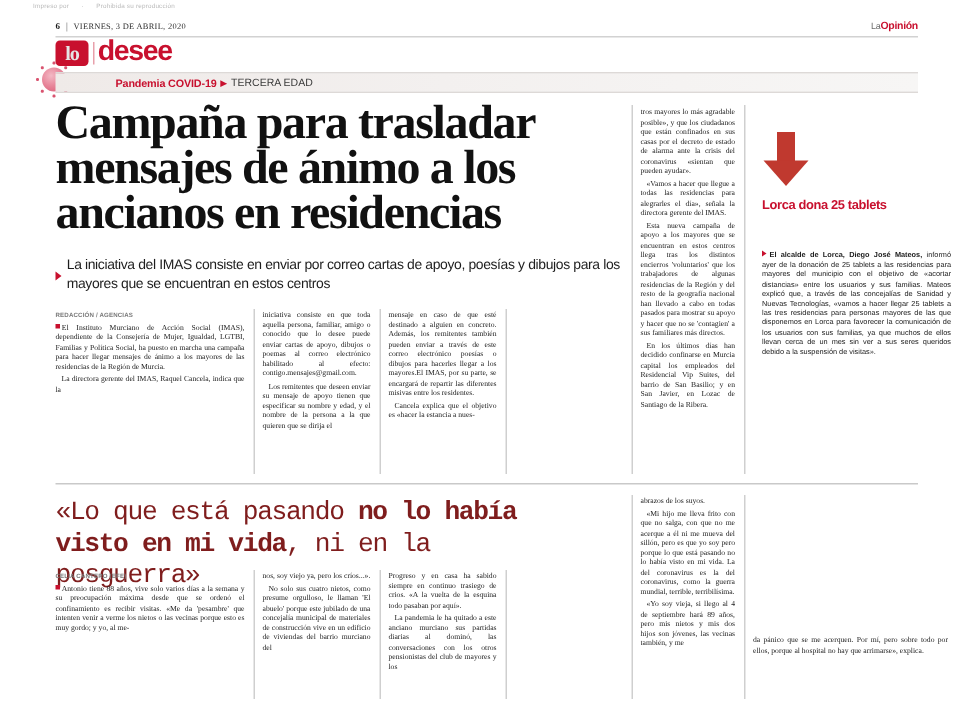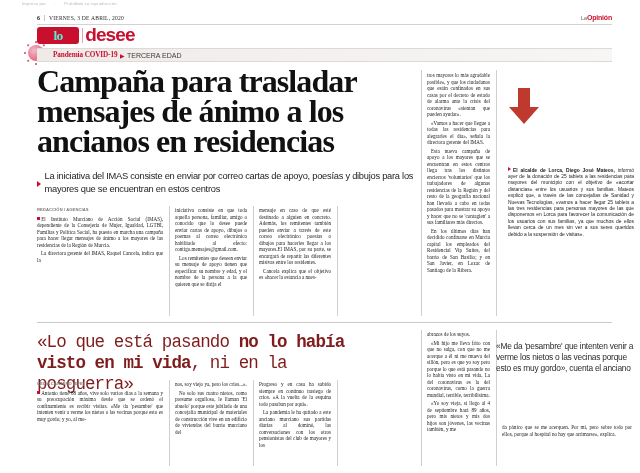--- a/index.html
+++ b/index.html
@@ -48,22 +48,22 @@
     position: absolute; top: 23.5px; left: 37px; right: 28px;
     height: .7px; background: #d2d2d2;
   }
 
   
   .logo-wrap {
     position: absolute; top: 26px; left: 37px;
     display: flex; align-items: center;
   }
   .logo-badge {
-    width: 42px; height: 17px; border-radius: 3px;
-    background: #c8102e; color: #5eead4;
+    width: 22px; height: 17px; border-radius: 3px;
+    background: #c8102e; color: #e5e5e5;
     font-family: "Liberation Serif", serif;
     font-weight: bold; font-size: 13.5px; line-height: 17px;
     text-align: center; letter-spacing: -.8px;
   }
   .logo-pipe { width: 1.2px; height: 15px; background: #e8a0ab; margin: 0 2.5px; }
   .logo-word {
     font-family: "Liberation Sans", sans-serif;
     font-weight: bold; font-size: 19px; color: #c8102e;
     letter-spacing: -.9px; line-height: 18px;
   }
@@ -84,22 +84,22 @@
     position: absolute; left: 4px; top: 4px; width: 16px; height: 16px;
     border-radius: 50%;
     background: radial-gradient(circle at 38% 34%, #f3b9c5 0%, #e8889c 45%, #d9536f 100%);
   }
   .virus i {
     position: absolute; left: 11.2px; top: 11.2px;
     width: 1.6px; height: 1.6px; background: #d9536f; border-radius: 50%;
     box-shadow: 0 0 0 0 #d9536f;
   }
   .kicker-txt {
-    margin-left: 16px;
-    font-family: Liberation Serif, serif;
+    margin-left: 40px;
+    font-family: Liberation Sans, sans-serif;
     font-size: 7.2px; font-weight: bold; color: #c8102e; letter-spacing: -.1px;
   }
   .kicker-arrow { color: #c8102e; font-size: 6px; padding: 0 2.5px; }
   .kicker-sub {
     font-family: "Liberation Sans", sans-serif;
     font-size: 7px; font-weight: normal; color: #3b3b3b; letter-spacing: 0;
   }
 
   
   .headline {
@@ -285,20 +285,21 @@
     <p class="first">tros mayores lo más agradable posible», y que los ciudadanos que están confinados en sus casas por el decreto de estado de alarma ante la crisis del coronavirus «sientan que pueden ayudar».</p>
     <p>«Vamos a hacer que llegue a todas las residencias para alegrarles el día», señala la directora gerente del IMAS.</p>
     <p>Esta nueva campaña de apoyo a los mayores que se encuentran en estos centros llega tras los distintos encierros 'voluntarios' que los trabajadores de algunas residencias de la Región y del resto de la geografía nacional han llevado a cabo en todas pasados para mostrar su apoyo y hacer que no se 'contagien' a sus familiares más directos.</p>
     <p>En los últimos días han decidido confinarse en Murcia capital los empleados del Residencial Vip Suites, del barrio de San Basilio; y en San Javier, en Lozac de Santiago de la Ribera.</p>
   </div>
 
   <div class="sb-arrow">
     <span class="shaft"></span>
     <span class="head"></span>
   </div>
+  <div class="sb-title">Lorca dona 25 tablets</div>
   <div class="sb-body">
     <span class="sb-tri"></span><span class="lead-in">El alcalde de Lorca, Diego José Mateos,</span>
     <span>informó ayer de la donación de 25 tablets a las residencias para mayores del municipio con el objetivo de «acortar distancias» entre los usuarios y sus familias. Mateos explicó que, a través de las concejalías de Sanidad y Nuevas Tecnologías, «vamos a hacer llegar 25 tablets a las tres residencias para personas mayores de las que disponemos en Lorca para favorecer la comunicación de los usuarios con sus familias, ya que muchos de ellos llevan cerca de un mes sin ver a sus seres queridos debido a la suspensión de visitas».</span>
   </div>
 
   <div class="rule-mid"></div>
 
   <h2 class="headline2"><span>«Lo que está pasando </span><b>no lo había</b><span> </span><b>visto en mi vida</b><span>, ni en la posguerra»</span></h2>
 
   <div class="vrule" style="left:169px; top:380px; height:86px;"></div>
@@ -325,15 +326,14 @@
   <div class="col" style="left:427px; top:331px; width:63px;">
     <p class="first">abrazos de los suyos.</p>
     <p>«Mi hijo me lleva frito con que no salga, con que no me acerque a él ni me mueva del sillón, pero es que yo soy pero porque lo que está pasando no lo había visto en mi vida. La del coronavirus es la del coronavirus, como la guerra mundial, terrible, terribilísima.</p>
     <p>«Yo soy vieja, si llego al 4 de septiembre hará 89 años, pero mis nietos y mis dos hijos son jóvenes, las vecinas también, y me</p>
   </div>
 
   <div class="col" style="left:502px; top:424px; width:130px;">
     <p class="first">da pánico que se me acerquen. Por mí, pero sobre todo por ellos, porque al hospital no hay que arrimarse», explica.</p>
   </div>
 
-  <div class="pullquote">«Me da 'pesambre' que intenten venir a verme los nietos o las vecinas porque esto es muy gordo», cuenta el anciano</div>
 
 </div>
 
 </body></html>

